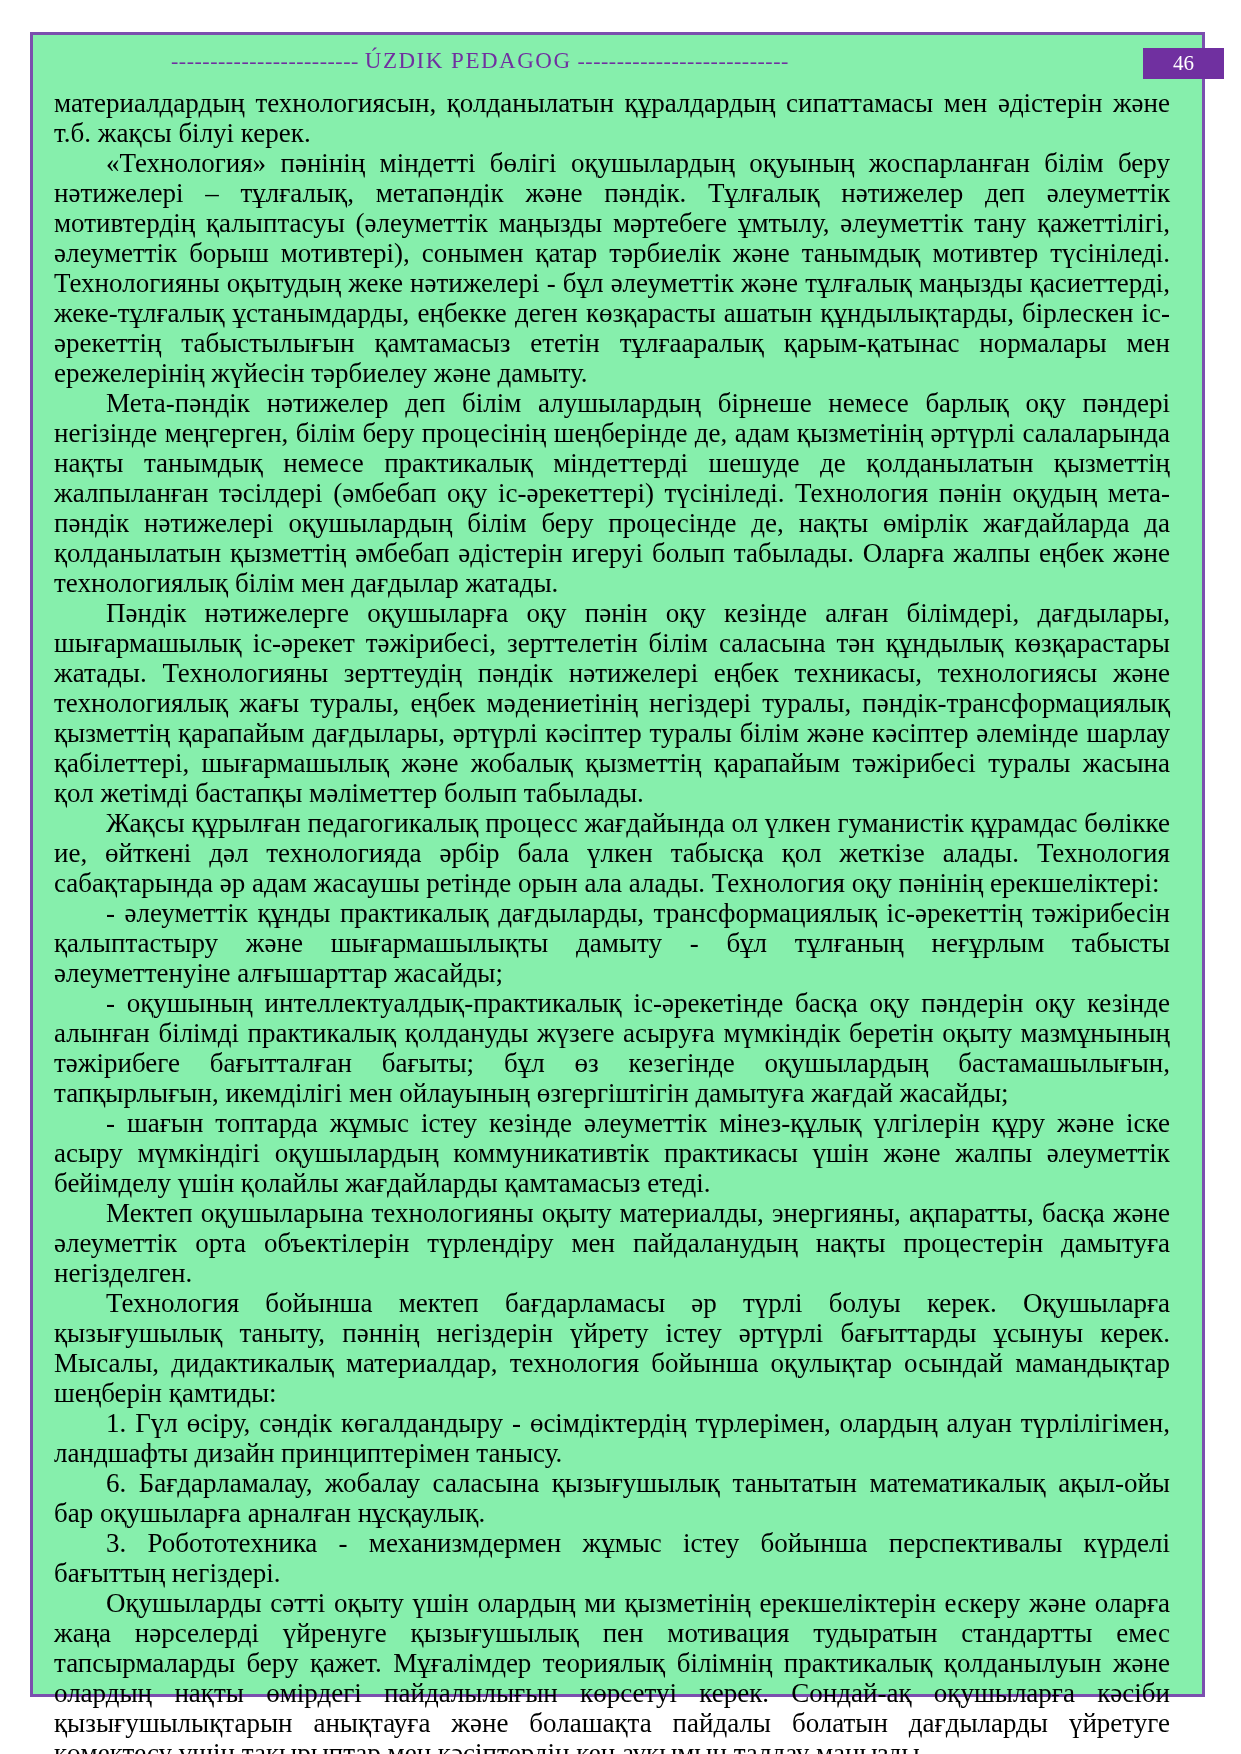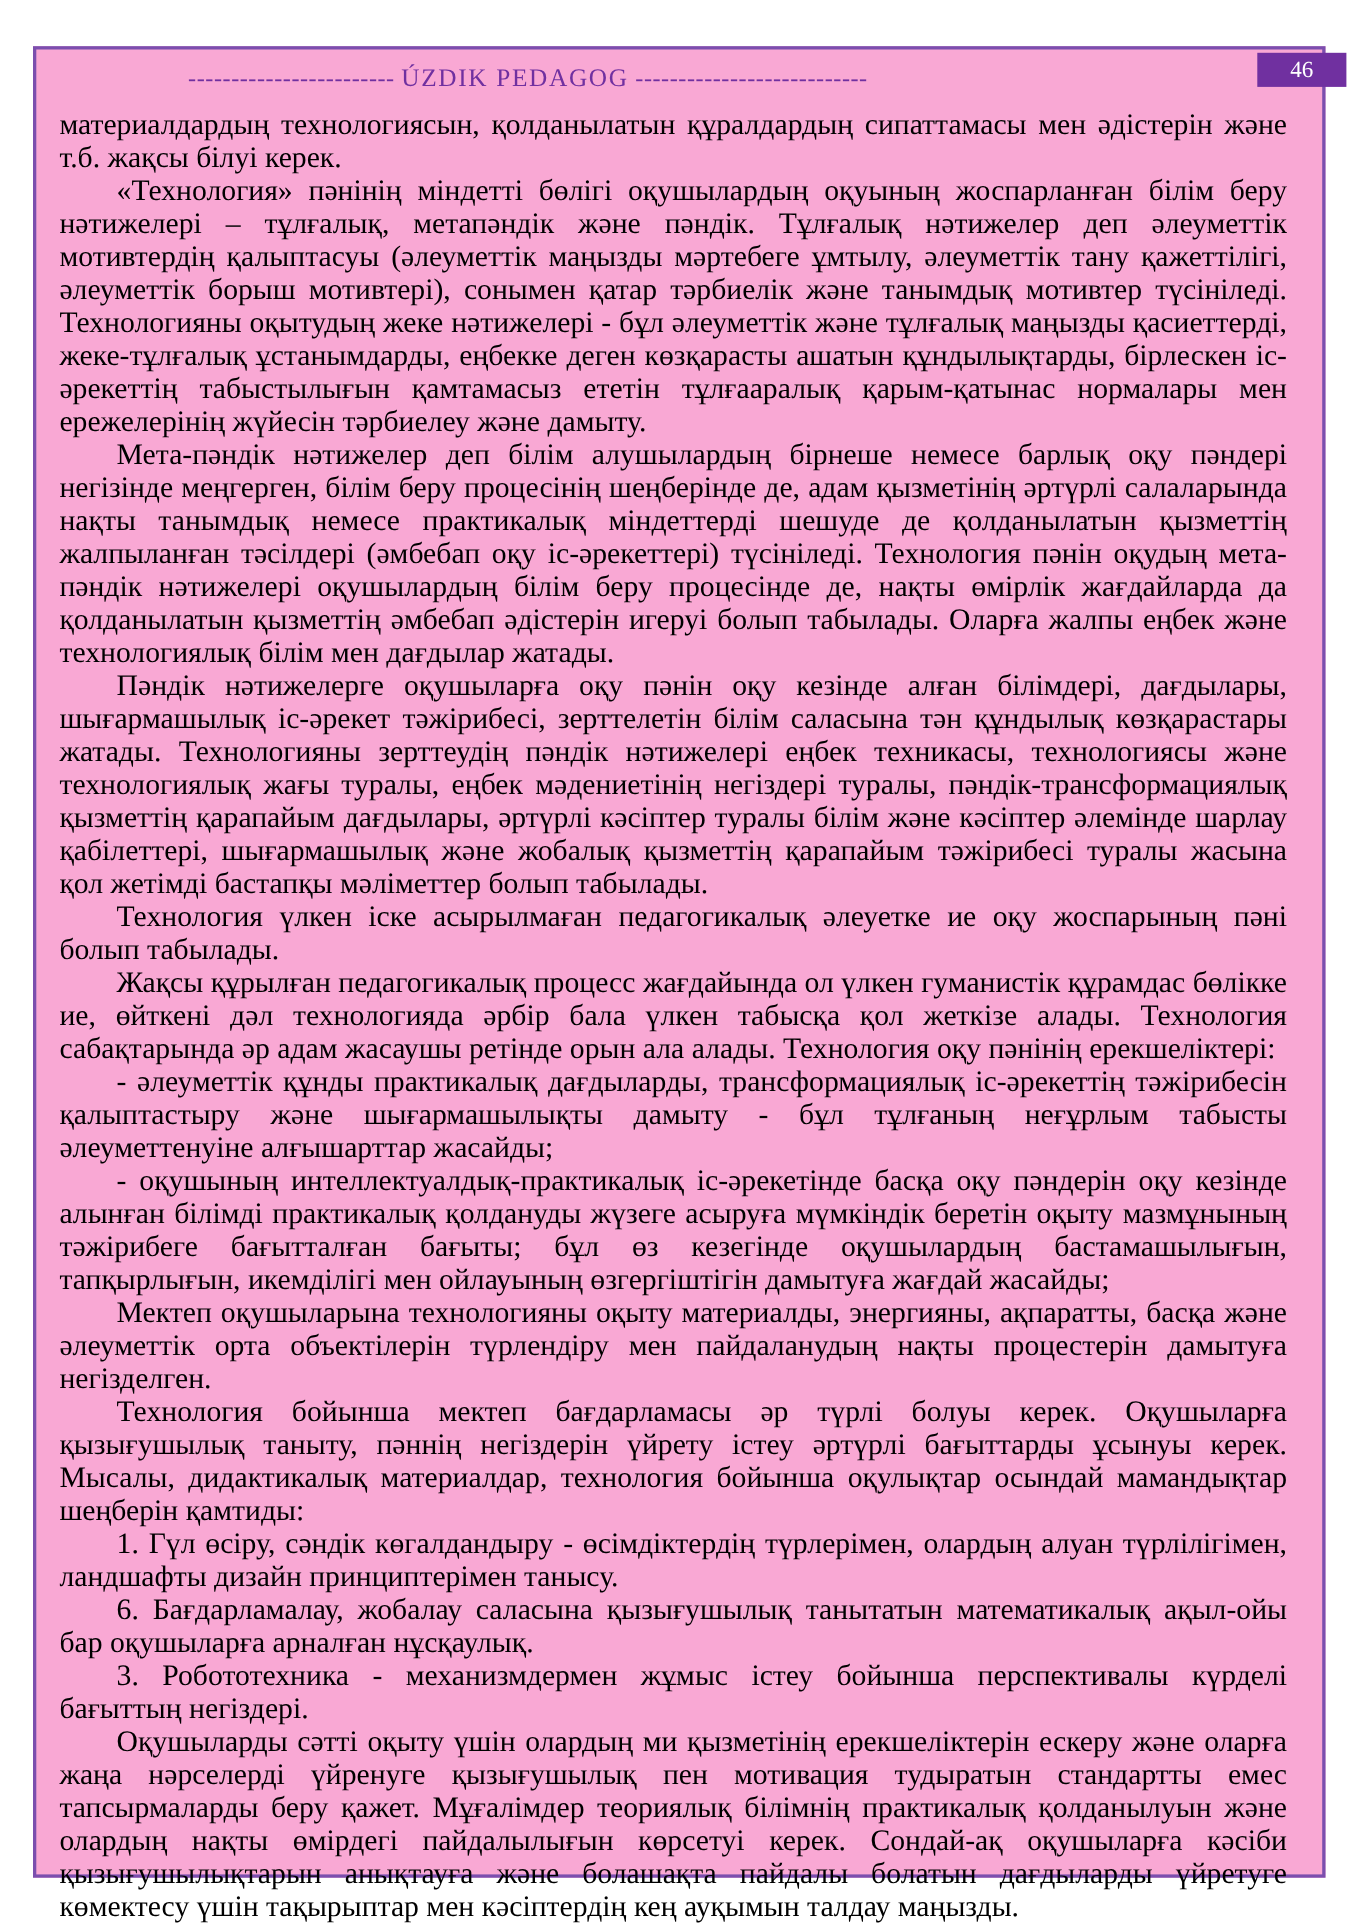--- a/index.html
+++ b/index.html
@@ -11,26 +11,26 @@
     width: 1241px;
     height: 1754px;
     position: relative;
     font-family: "Liberation Serif", "DejaVu Serif", serif;
     color: #000;
     overflow: hidden;
   }
   .frame {
     position: absolute;
     left: 30px;
-    top: 42px;
+    top: 32px;
     width: 1175px;
     height: 1665px;
     border: 3px solid var(--frame-purple, #7B4FAE);
     box-sizing: border-box;
-    background: #f9a8d4;
+    background: #86efac;
   }
   .header-line {
     margin: 12px 0 0 138px;
     color: var(--accent-purple, #7030A0);
     font-size: 22px;
     line-height: 28px;
     white-space: nowrap;
     letter-spacing: 0.5px;
   }
   .header-line .title {
@@ -72,24 +72,24 @@
 
 <div class="frame">
   <div class="header-line">
     <span>------------------------</span><span class="title">ÚZDIK PEDAGOG</span><span>---------------------------</span>
   </div>
   <div class="body-text">
       <p>материалдардың технологиясын, қолданылатын құралдардың сипаттамасы мен әдістерін және т.б. жақсы білуі керек.</p>
       <p class="indent">«Технология» пәнінің міндетті бөлігі оқушылардың оқуының жоспарланған білім беру нәтижелері – тұлғалық, метапәндік және пәндік. Тұлғалық нәтижелер деп әлеуметтік мотивтердің қалыптасуы (әлеуметтік маңызды мәртебеге ұмтылу, әлеуметтік тану қажеттілігі, әлеуметтік борыш мотивтері), сонымен қатар тәрбиелік және танымдық мотивтер түсініледі. Технологияны оқытудың жеке нәтижелері - бұл әлеуметтік және тұлғалық маңызды қасиеттерді, жеке-тұлғалық ұстанымдарды, еңбекке деген көзқарасты ашатын құндылықтарды, бірлескен іс-әрекеттің табыстылығын қамтамасыз ететін тұлғааралық қарым-қатынас нормалары мен ережелерінің жүйесін тәрбиелеу және дамыту.</p>
       <p class="indent">Мета-пәндік нәтижелер деп білім алушылардың бірнеше немесе барлық оқу пәндері негізінде меңгерген, білім беру процесінің шеңберінде де, адам қызметінің әртүрлі салаларында нақты танымдық немесе практикалық міндеттерді шешуде де қолданылатын қызметтің жалпыланған тәсілдері (әмбебап оқу іс-әрекеттері) түсініледі. Технология пәнін оқудың мета-пәндік нәтижелері оқушылардың  білім беру процесінде де, нақты өмірлік жағдайларда да қолданылатын қызметтің әмбебап әдістерін игеруі болып табылады. Оларға жалпы еңбек және технологиялық білім мен дағдылар жатады.</p>
       <p class="indent">Пәндік нәтижелерге оқушыларға оқу пәнін оқу кезінде алған білімдері, дағдылары, шығармашылық іс-әрекет тәжірибесі, зерттелетін білім саласына тән құндылық көзқарастары жатады. Технологияны зерттеудің пәндік нәтижелері еңбек техникасы, технологиясы және технологиялық жағы туралы, еңбек мәдениетінің негіздері туралы, пәндік-трансформациялық қызметтің қарапайым дағдылары, әртүрлі кәсіптер туралы білім және кәсіптер әлемінде шарлау қабілеттері, шығармашылық және жобалық қызметтің қарапайым тәжірибесі туралы жасына қол жетімді бастапқы мәліметтер болып табылады.</p>
-      <p class="indent">Технология үлкен іске асырылмаған педагогикалық әлеуетке ие оқу жоспарының пәні болып табылады.</p>
       <p class="indent">Жақсы құрылған педагогикалық процесс жағдайында ол үлкен гуманистік құрамдас бөлікке ие, өйткені дәл технологияда әрбір бала үлкен табысқа қол жеткізе алады. Технология сабақтарында әр адам жасаушы ретінде орын ала алады. Технология оқу пәнінің ерекшеліктері:</p>
       <p class="indent">- әлеуметтік құнды практикалық дағдыларды, трансформациялық іс-әрекеттің тәжірибесін қалыптастыру және шығармашылықты дамыту - бұл тұлғаның неғұрлым табысты әлеуметтенуіне алғышарттар жасайды;</p>
       <p class="indent">- оқушының интеллектуалдық-практикалық іс-әрекетінде басқа оқу пәндерін оқу кезінде алынған білімді практикалық қолдануды жүзеге асыруға мүмкіндік беретін оқыту мазмұнының тәжірибеге бағытталған бағыты; бұл өз кезегінде оқушылардың бастамашылығын, тапқырлығын, икемділігі мен ойлауының өзгергіштігін дамытуға жағдай жасайды;</p>
+      <p class="indent">- шағын топтарда жұмыс істеу кезінде әлеуметтік мінез-құлық үлгілерін құру және іске асыру мүмкіндігі оқушылардың коммуникативтік практикасы үшін және жалпы әлеуметтік бейімделу үшін қолайлы жағдайларды қамтамасыз етеді.</p>
       <p class="indent">Мектеп оқушыларына технологияны оқыту материалды, энергияны, ақпаратты, басқа және әлеуметтік орта объектілерін түрлендіру мен пайдаланудың нақты процестерін дамытуға негізделген.</p>
       <p class="indent">Технология бойынша мектеп бағдарламасы әр түрлі болуы керек. Оқушыларға қызығушылық таныту, пәннің негіздерін үйрету істеу әртүрлі бағыттарды ұсынуы керек. Мысалы, дидактикалық материалдар, технология бойынша оқулықтар осындай мамандықтар шеңберін қамтиды:</p>
       <p class="indent">1. Гүл өсіру, сәндік көгалдандыру - өсімдіктердің түрлерімен, олардың алуан түрлілігімен, ландшафты дизайн принциптерімен танысу.</p>
       <p class="indent">6. Бағдарламалау, жобалау саласына қызығушылық танытатын математикалық ақыл-ойы бар оқушыларға арналған нұсқаулық.</p>
       <p class="indent">3. Робототехника - механизмдермен жұмыс істеу бойынша перспективалы күрделі бағыттың негіздері.</p>
       <p class="indent">Оқушыларды сәтті оқыту үшін олардың ми қызметінің ерекшеліктерін ескеру және оларға жаңа нәрселерді үйренуге қызығушылық пен мотивация тудыратын стандартты емес тапсырмаларды беру қажет. Мұғалімдер теориялық білімнің практикалық қолданылуын және олардың нақты өмірдегі пайдалылығын көрсетуі керек. Сондай-ақ оқушыларға кәсіби қызығушылықтарын анықтауға және болашақта пайдалы болатын дағдыларды үйретуге көмектесу үшін тақырыптар мен кәсіптердің кең ауқымын талдау маңызды.</p>
     </div>
 </div>
 
 <div class="page-number">

